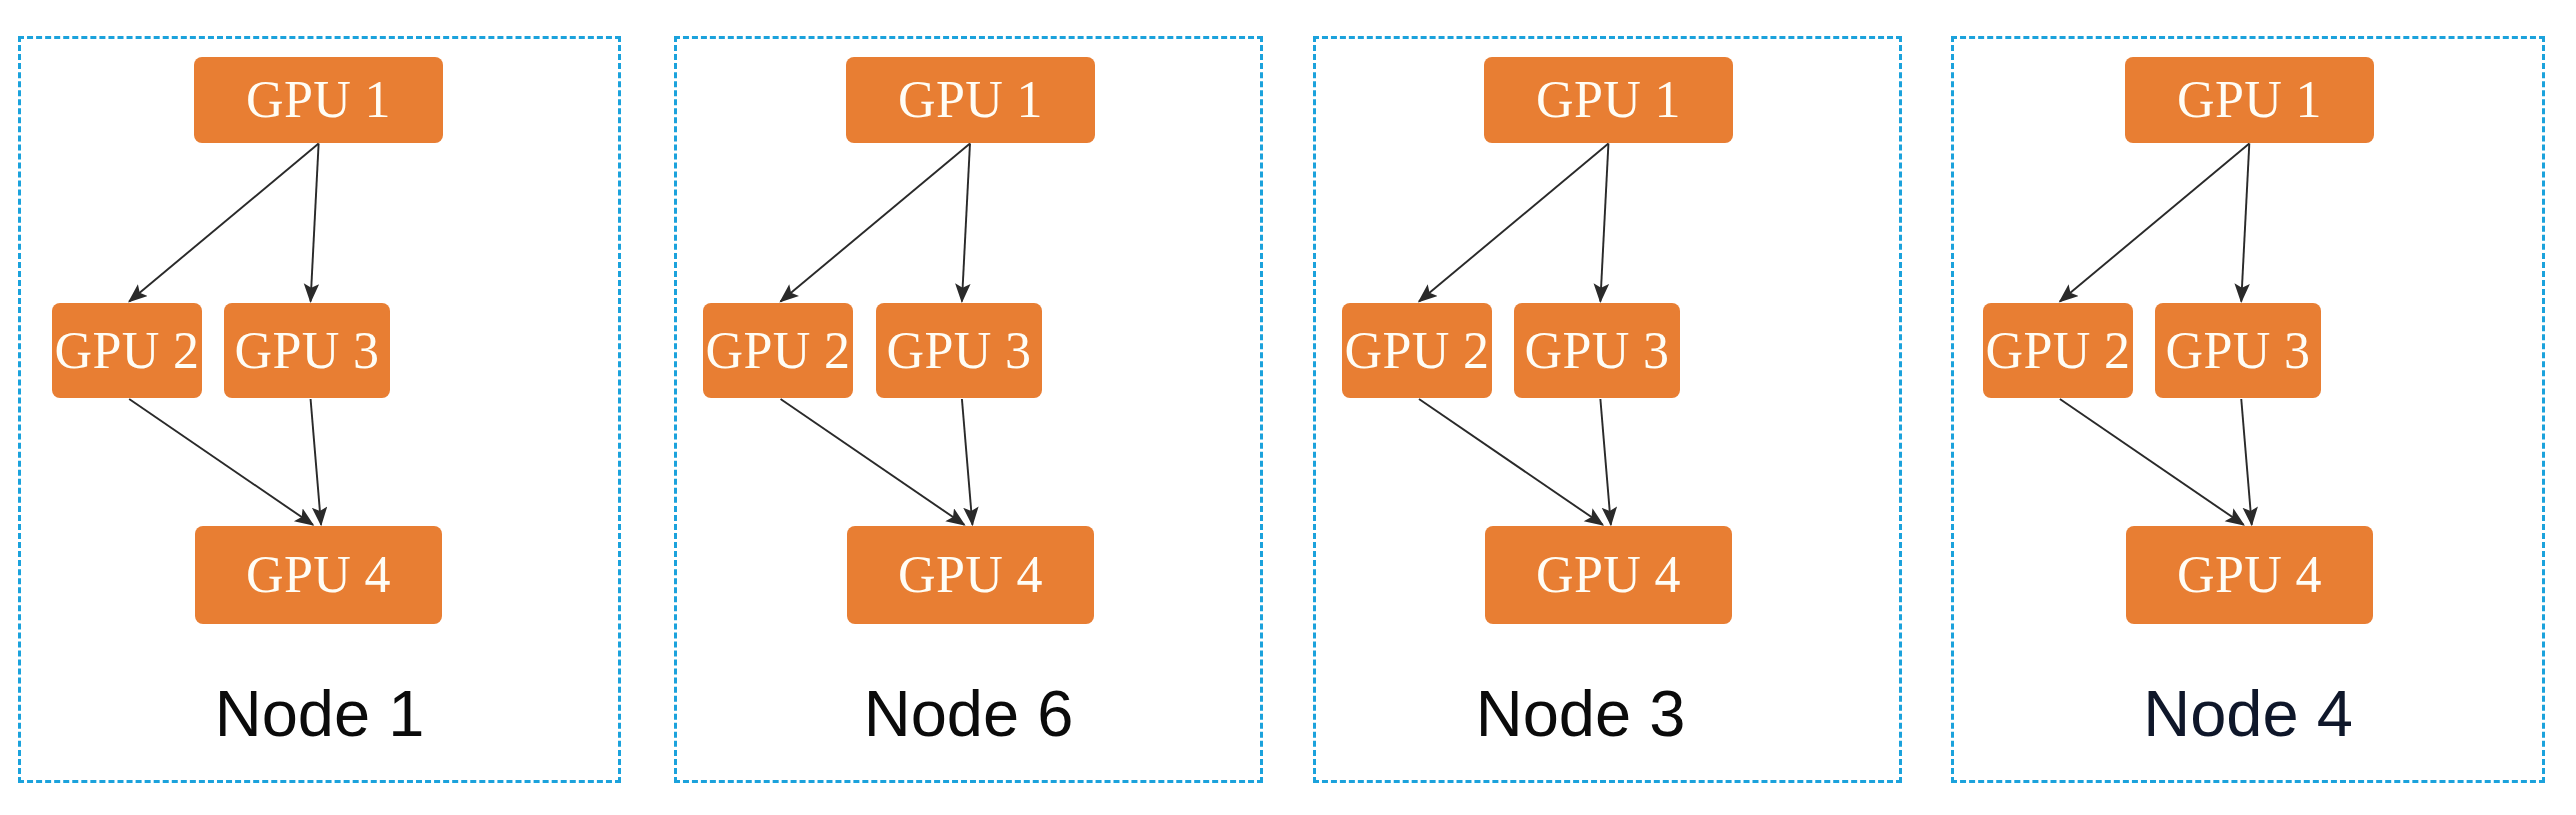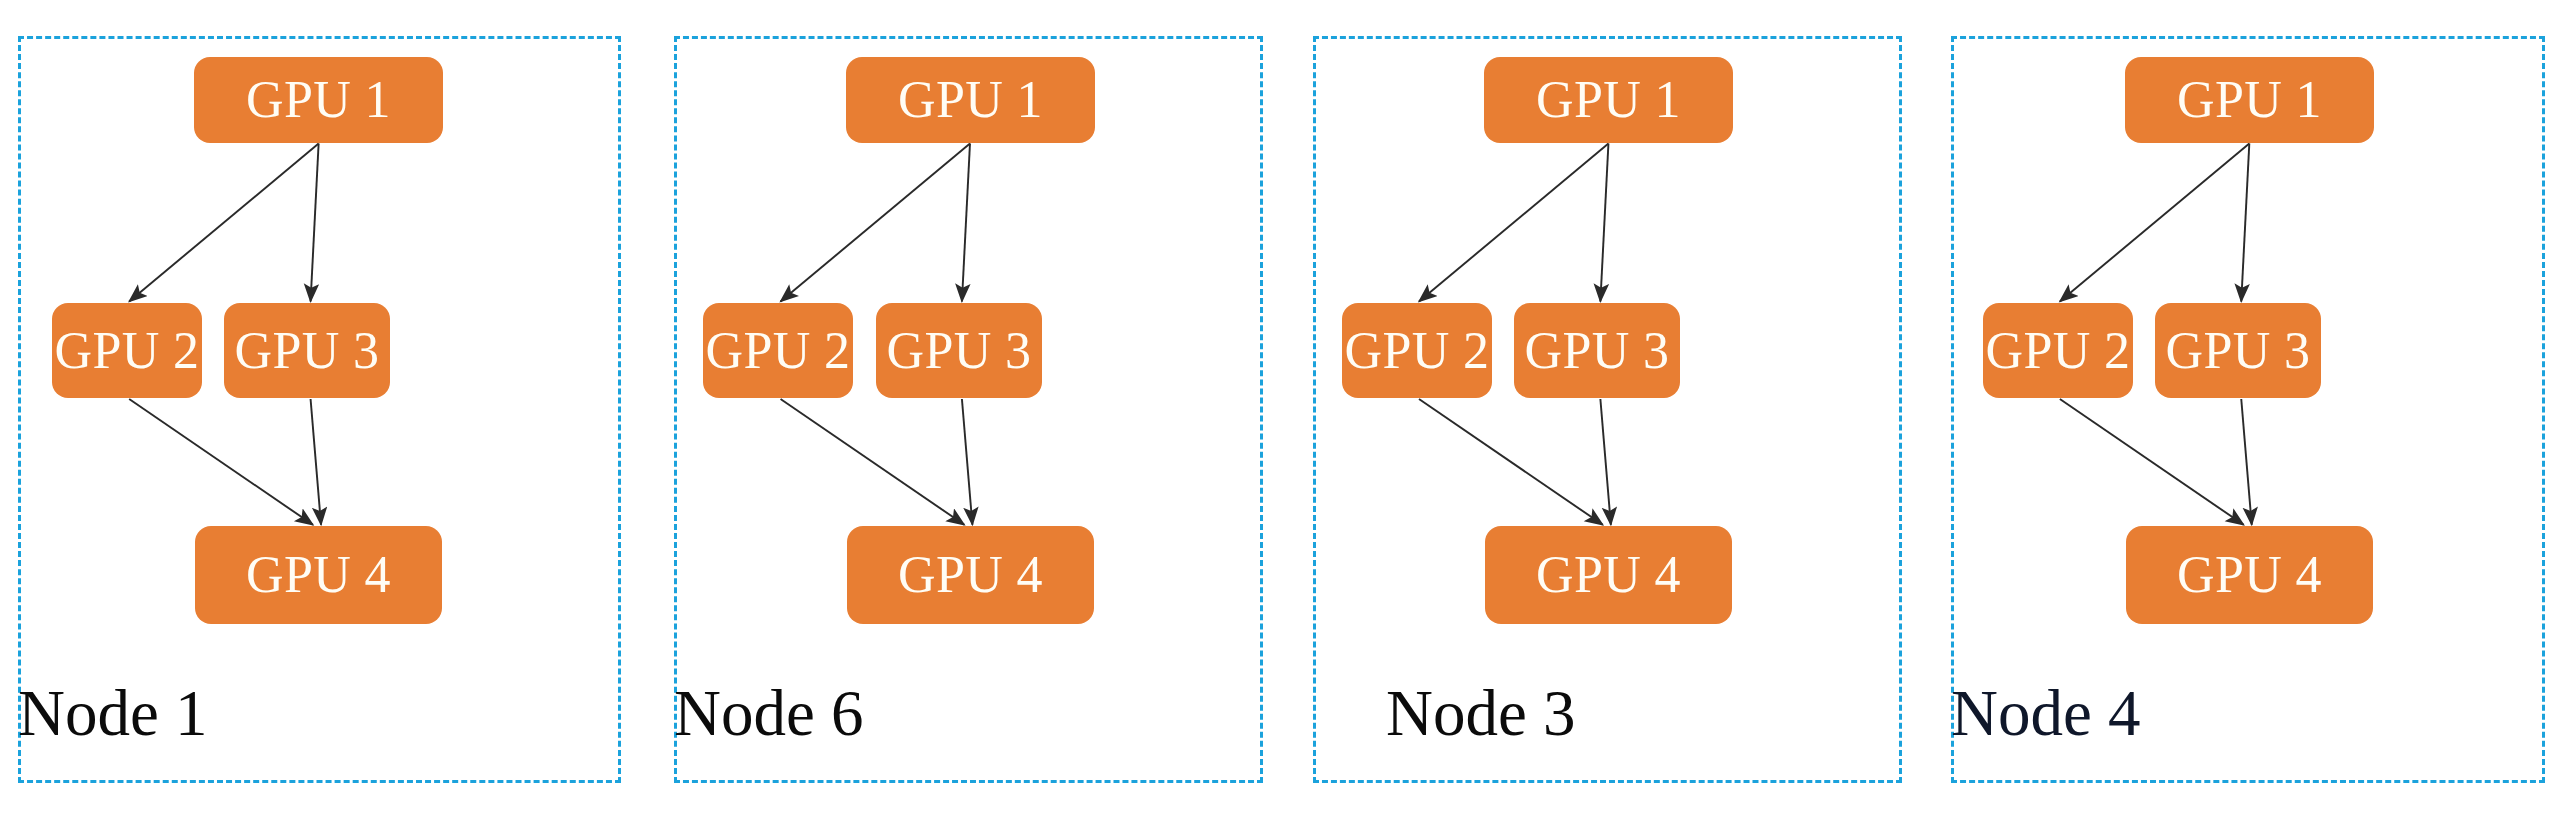--- a/index.html
+++ b/index.html
@@ -18,37 +18,37 @@
   .node-panel {
     position: absolute;
     box-sizing: border-box;
     border: 3.2px dashed #1BA2DC;
     background: transparent;
   }
   .gpu-box {
     position: absolute;
     box-sizing: border-box;
     background: #E87E33;
-    border-radius: 16px;
+    border-radius: 8px;
     display: flex;
     align-items: center;
     justify-content: center;
     color: #FFFDF5;
     font-family: "Liberation Serif", "DejaVu Serif", serif;
     font-size: 52px;
     line-height: 1;
     letter-spacing: 0.4px;
     white-space: nowrap;
     user-select: none;
   }
   .panel-label {
     position: absolute;
-    text-align: left;
+    text-align: center;
     color: #0B0B0B;
-    font-family: Liberation Serif, serif;
+    font-family: Liberation Sans, sans-serif;
     font-size: 65px;
     line-height: 1;
     white-space: nowrap;
     user-select: none;
   }
   .edge-layer {
     position: absolute;
     left: 0;
     top: 0;
     width: 2576px;
@@ -96,21 +96,21 @@
       <div class="gpu-box" style="left: 846px; top: 57px; width: 249px; height: 86px; background: rgb(232, 126, 51); color: rgb(255, 253, 245);">GPU 1</div>
       <div class="gpu-box" style="left: 703px; top: 303px; width: 150px; height: 95px; background: rgb(232, 126, 51); color: rgb(255, 253, 245);">GPU 2</div>
       <div class="gpu-box" style="left: 876px; top: 303px; width: 166px; height: 95px; background: rgb(232, 126, 51); color: rgb(255, 253, 245);">GPU 3</div>
       <div class="gpu-box" style="left: 847px; top: 526px; width: 247px; height: 98px; background: rgb(232, 126, 51); color: rgb(255, 253, 245);">GPU 4</div>
       <div class="panel-label" style="left: 674px; top: 681px; width: 589px; color: rgb(11, 11, 11);">Node 6</div>
       <div class="node-panel" style="left: 1313px; top: 36px; width: 589px; height: 747px; border-color: rgb(27, 162, 220);"></div>
       <div class="gpu-box" style="left: 1484px; top: 57px; width: 249px; height: 86px; background: rgb(232, 126, 51); color: rgb(255, 253, 245);">GPU 1</div>
       <div class="gpu-box" style="left: 1342px; top: 303px; width: 150px; height: 95px; background: rgb(232, 126, 51); color: rgb(255, 253, 245);">GPU 2</div>
       <div class="gpu-box" style="left: 1514px; top: 303px; width: 166px; height: 95px; background: rgb(232, 126, 51); color: rgb(255, 253, 245);">GPU 3</div>
       <div class="gpu-box" style="left: 1485px; top: 526px; width: 247px; height: 98px; background: rgb(232, 126, 51); color: rgb(255, 253, 245);">GPU 4</div>
-      <div class="panel-label" style="left: 1386px; top: 681px; width: 589px; color: rgb(11, 11, 11);">Node 3</div>
+      <div class="panel-label" style="left: 1286px; top: 681px; width: 589px; color: rgb(11, 11, 11);">Node 3</div>
       <div class="node-panel" style="left: 1951px; top: 36px; width: 594px; height: 747px; border-color: rgb(27, 162, 220);"></div>
       <div class="gpu-box" style="left: 2125px; top: 57px; width: 249px; height: 86px; background: rgb(232, 126, 51); color: rgb(255, 253, 245);">GPU 1</div>
       <div class="gpu-box" style="left: 1983px; top: 303px; width: 150px; height: 95px; background: rgb(232, 126, 51); color: rgb(255, 253, 245);">GPU 2</div>
       <div class="gpu-box" style="left: 2155px; top: 303px; width: 166px; height: 95px; background: rgb(232, 126, 51); color: rgb(255, 253, 245);">GPU 3</div>
       <div class="gpu-box" style="left: 2126px; top: 526px; width: 247px; height: 98px; background: rgb(232, 126, 51); color: rgb(255, 253, 245);">GPU 4</div>
       <div class="panel-label" style="left: 1951px; top: 681px; width: 594px; color: #0f172a;">Node 4</div>
     </div>
 </div>
 
 

